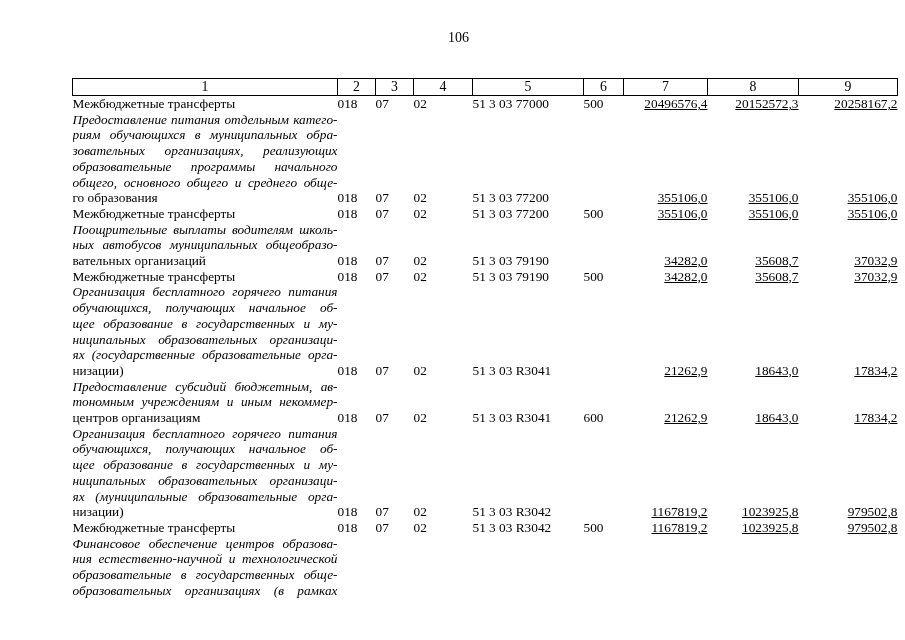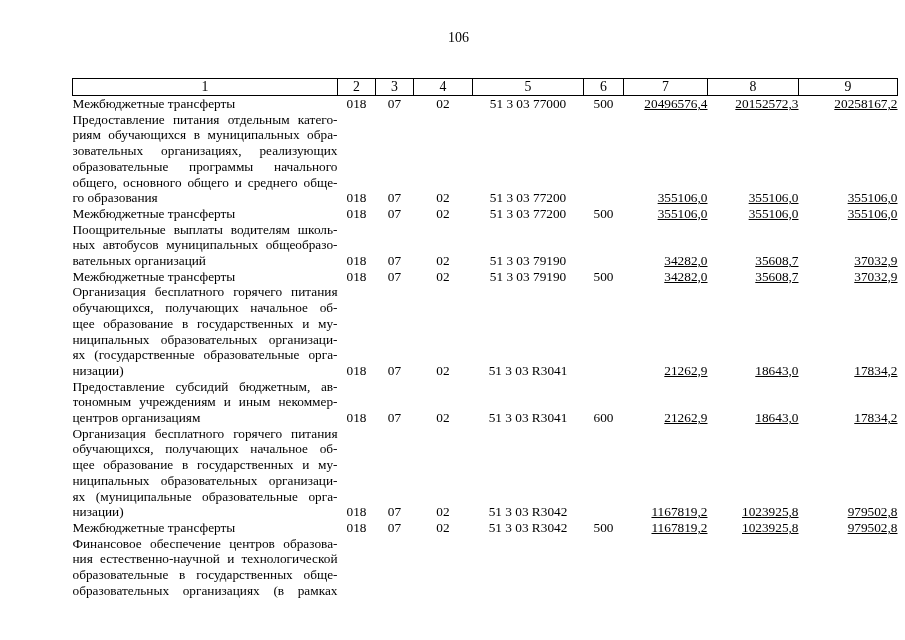--- a/index.html
+++ b/index.html
@@ -48,26 +48,27 @@
   td.desc {
     padding: 0 5px 0 10px;
   }
   td.desc .line {
     white-space: normal;
     overflow: hidden;
   }
   td.desc .line.fill {
     text-align: justify;
     text-align-last: justify;
+    font-style: italic;
   }
   td.desc .line.last {
     text-align: center;
     text-align-last: left;
   }
-  td.num-c { text-align: center; }
+  td.num-c { text-align: left; }
   td.num-r { text-align: right; padding-right: 5px; text-decoration: underline; }
 </style>
 </head>
 <body>
 
 <div class="page">
   <div class="page-number">106</div>
 
   <table class="budget">
     <colgroup>

